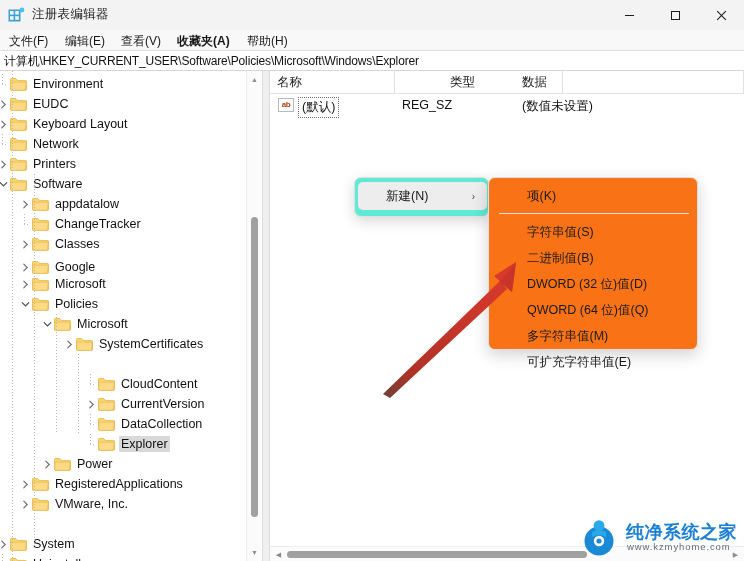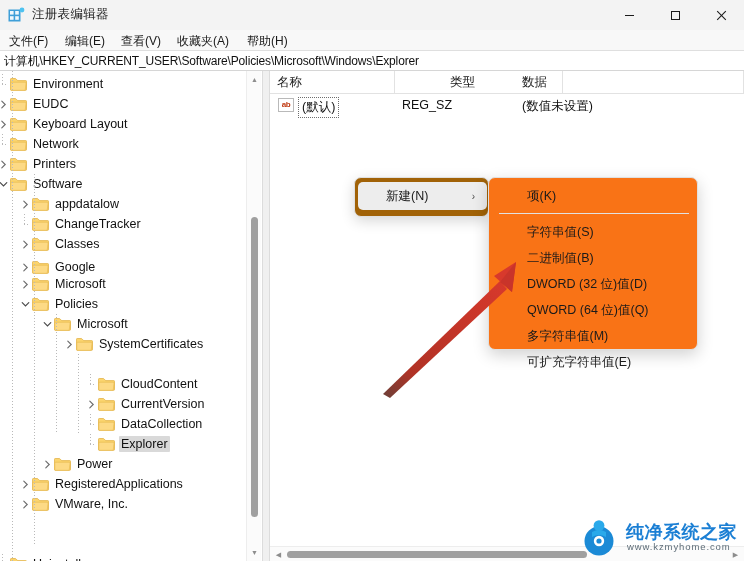--- a/index.html
+++ b/index.html
@@ -167,21 +167,21 @@
   }
   .sbarrow-h {
     position: absolute; top: 0; width: 17px; height: 15px;
     display: flex; align-items: center; justify-content: center;
     color: #8d8d8d; font-size: 7px; cursor: default;
   }
 
   
   #ctx-parent {
     position: absolute; left: 354px; top: 177px; width: 135px; height: 40px;
-    background: #a16207;
+    background: #5eead4;
     border: 1px solid #e0e0e0; border-radius: 7px;
     box-shadow: 0 4px 14px rgba(0,0,0,0.16);
     z-index: 40;
   }
   #ctx-parent-item {
     position: absolute; left: 3px; top: 4px; width: 129px; height: 28px;
     background: #ededed; border-radius: 5px;
     display: flex; align-items: center;
     font-size: 12.5px; color: #1a1a1a; cursor: default;
   }
@@ -260,21 +260,21 @@
         <line x1="1.2" y1="1.2" x2="9.8" y2="9.8" stroke="#1b1b1b" stroke-width="1.05"></line>
         <line x1="9.8" y1="1.2" x2="1.2" y2="9.8" stroke="#1b1b1b" stroke-width="1.05"></line>
       </svg>
     </div>
   </div>
 
   <div id="menubar">
       <div class="menu-item" style="left: 6px;">文件(F)</div>
       <div class="menu-item" style="left: 62px;">编辑(E)</div>
       <div class="menu-item" style="left: 118px;">查看(V)</div>
-      <div class="menu-item" style="left: 174px;">收藏夹(A)</div>
+      <div class="menu-item" style="left: 174px; font-weight: bold;">收藏夹(A)</div>
       <div class="menu-item" style="left: 244px;">帮助(H)</div>
     </div>
 
   <div id="addressbar">
     <div id="address-text">计算机\HKEY_CURRENT_USER\Software\Policies\Microsoft\Windows\Explorer</div>
   </div>
 
   <div id="tree-pane">
       <div class="tnode" style="top: 3px;">
         <div class="dotline" style="left: 2px; top: 0px; height: 10px;"></div>
@@ -502,20 +502,32 @@
         <div class="chev" style="left: 18px;">
           <svg width="9" height="9" viewBox="0 0 9 9">
             <path d="M2.8 1.2 L6.2 4.5 L2.8 7.8" fill="none" stroke="#6b6b6b" stroke-width="1.15" stroke-linecap="round"></path>
           </svg>
         </div>
         <div class="ico" style="left: 32px;"><svg viewBox="0 0 17 14">
             <path d="M0.5 2.2 L0.5 12.6 Q0.5 13.3 1.2 13.3 L15.8 13.3 Q16.5 13.3 16.5 12.6 L16.5 4.3 Q16.5 3.6 15.8 3.6 L7.6 3.6 L6.1 1.9 Q5.8 1.5 5.2 1.5 L1.2 1.5 Q0.5 1.5 0.5 2.2 Z" fill="#fbd46e" stroke="#e0ad3c" stroke-width="0.7"></path>
             <path d="M1.6 5.2 L15.5 5.2 Q16.2 5.2 16.1 5.9 L15.3 12.7 Q15.2 13.3 14.5 13.3 L1.5 13.3 Q0.8 13.3 0.8 12.7 L0.8 5.9 Q0.8 5.2 1.6 5.2 Z" fill="#fdda85" stroke="#e6b74a" stroke-width="0.6"></path>
           </svg></div>
         <div class="lbl" style="left: 53px;">VMware, Inc.</div>
+      </div>
+      <div class="tnode" style="top: 463px;">
+        <div class="chev" style="left: -4px;">
+          <svg width="9" height="9" viewBox="0 0 9 9">
+            <path d="M2.8 1.2 L6.2 4.5 L2.8 7.8" fill="none" stroke="#6b6b6b" stroke-width="1.15" stroke-linecap="round"></path>
+          </svg>
+        </div>
+        <div class="ico" style="left: 10px;"><svg viewBox="0 0 17 14">
+            <path d="M0.5 2.2 L0.5 12.6 Q0.5 13.3 1.2 13.3 L15.8 13.3 Q16.5 13.3 16.5 12.6 L16.5 4.3 Q16.5 3.6 15.8 3.6 L7.6 3.6 L6.1 1.9 Q5.8 1.5 5.2 1.5 L1.2 1.5 Q0.5 1.5 0.5 2.2 Z" fill="#fbd46e" stroke="#e0ad3c" stroke-width="0.7"></path>
+            <path d="M1.6 5.2 L15.5 5.2 Q16.2 5.2 16.1 5.9 L15.3 12.7 Q15.2 13.3 14.5 13.3 L1.5 13.3 Q0.8 13.3 0.8 12.7 L0.8 5.9 Q0.8 5.2 1.6 5.2 Z" fill="#fdda85" stroke="#e6b74a" stroke-width="0.6"></path>
+          </svg></div>
+        <div class="lbl" style="left: 31px;">System</div>
       </div>
       <div class="tnode" style="top: 483px;">
         <div class="dotline" style="left: 2px; top: 0px; height: 10px;"></div>
         <div class="ico" style="left: 10px;"><svg viewBox="0 0 17 14">
             <path d="M0.5 2.2 L0.5 12.6 Q0.5 13.3 1.2 13.3 L15.8 13.3 Q16.5 13.3 16.5 12.6 L16.5 4.3 Q16.5 3.6 15.8 3.6 L7.6 3.6 L6.1 1.9 Q5.8 1.5 5.2 1.5 L1.2 1.5 Q0.5 1.5 0.5 2.2 Z" fill="#fbd46e" stroke="#e0ad3c" stroke-width="0.7"></path>
             <path d="M1.6 5.2 L15.5 5.2 Q16.2 5.2 16.1 5.9 L15.3 12.7 Q15.2 13.3 14.5 13.3 L1.5 13.3 Q0.8 13.3 0.8 12.7 L0.8 5.9 Q0.8 5.2 1.6 5.2 Z" fill="#fdda85" stroke="#e6b74a" stroke-width="0.6"></path>
           </svg></div>
         <div class="lbl" style="left: 31px;">Uninstall</div>
       </div>
       <div class="dotline" style="left: 12px; top: 0px; height: 490px;"></div>

